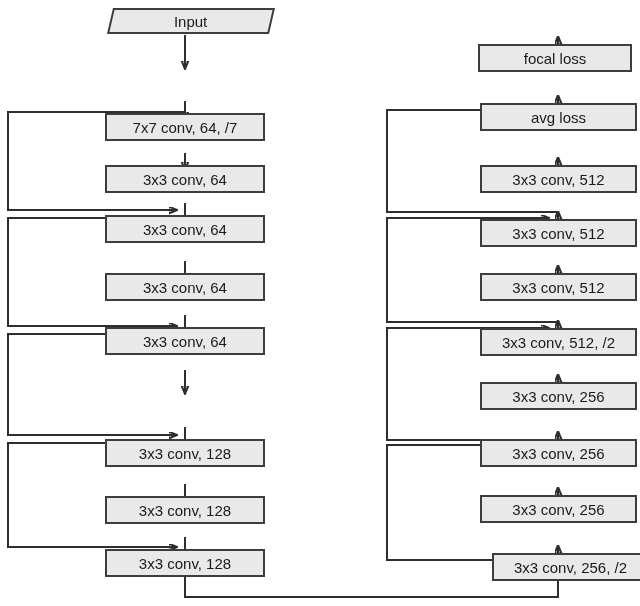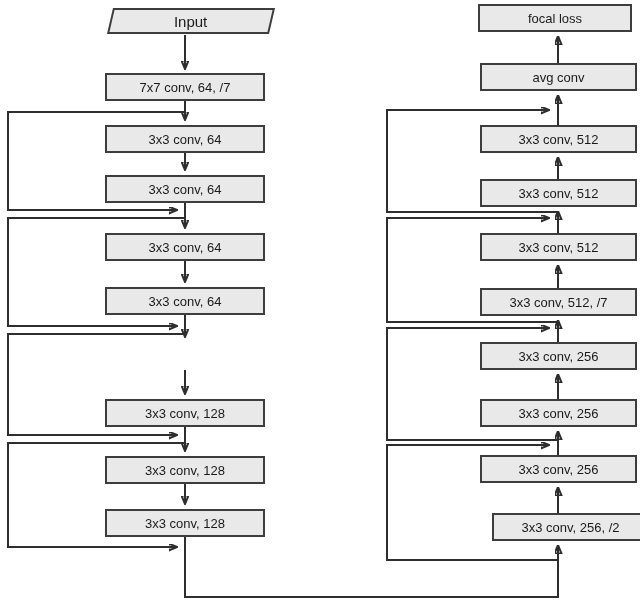--- a/index.html
+++ b/index.html
@@ -35,24 +35,25 @@
     fill: none;
   }
   .node {
     position: absolute;
     height: 24px;
     background: var(--box-fill);
     border: 2px solid var(--box-border);
     display: flex;
     align-items: center;
     justify-content: center;
-    font-size: 13px;
+    font-size: 15px;
     color: var(--text);
     white-space: nowrap;
     box-sizing: content-box;
+    margin-top: 40px;
   }
   .para {
     position: absolute;
     left: 110px;
     top: 8px;
     width: 158px;
     height: 22px;
     background: var(--box-fill);
     border: 2px solid var(--box-border);
     transform: skewX(-13deg);
@@ -131,23 +132,23 @@
   <div class="node" style="left:105px; top:73px;  width:156px">7x7 conv, 64, /7</div>
   <div class="node" style="left:105px; top:125px; width:156px">3x3 conv, 64</div>
   <div class="node" style="left:105px; top:175px; width:156px">3x3 conv, 64</div>
   <div class="node" style="left:105px; top:233px; width:156px">3x3 conv, 64</div>
   <div class="node" style="left:105px; top:287px; width:156px">3x3 conv, 64</div>
   <div class="node" style="left:105px; top:399px; width:156px">3x3 conv, 128</div>
   <div class="node" style="left:105px; top:456px; width:156px">3x3 conv, 128</div>
   <div class="node" style="left:105px; top:509px; width:156px">3x3 conv, 128</div>
 
   <div class="node" style="left:478px; top:4px;   width:150px">focal loss</div>
-  <div class="node" style="left:480px; top:63px;  width:153px">avg conv</div>
+  <div class="node" style="left:480px; top:63px;  width:153px">avg loss</div>
   <div class="node" style="left:480px; top:125px; width:153px">3x3 conv, 512</div>
   <div class="node" style="left:480px; top:179px; width:153px">3x3 conv, 512</div>
   <div class="node" style="left:480px; top:233px; width:153px">3x3 conv, 512</div>
-  <div class="node" style="left:480px; top:288px; width:153px">3x3 conv, 512, /7</div>
+  <div class="node" style="left:480px; top:288px; width:153px">3x3 conv, 512, /2</div>
   <div class="node" style="left:480px; top:342px; width:153px">3x3 conv, 256</div>
   <div class="node" style="left:480px; top:399px; width:153px">3x3 conv, 256</div>
   <div class="node" style="left:480px; top:455px; width:153px">3x3 conv, 256</div>
   <div class="node" style="left:492px; top:513px; width:153px">3x3 conv, 256, /2</div>
 
 </div>
 
 </body></html>

